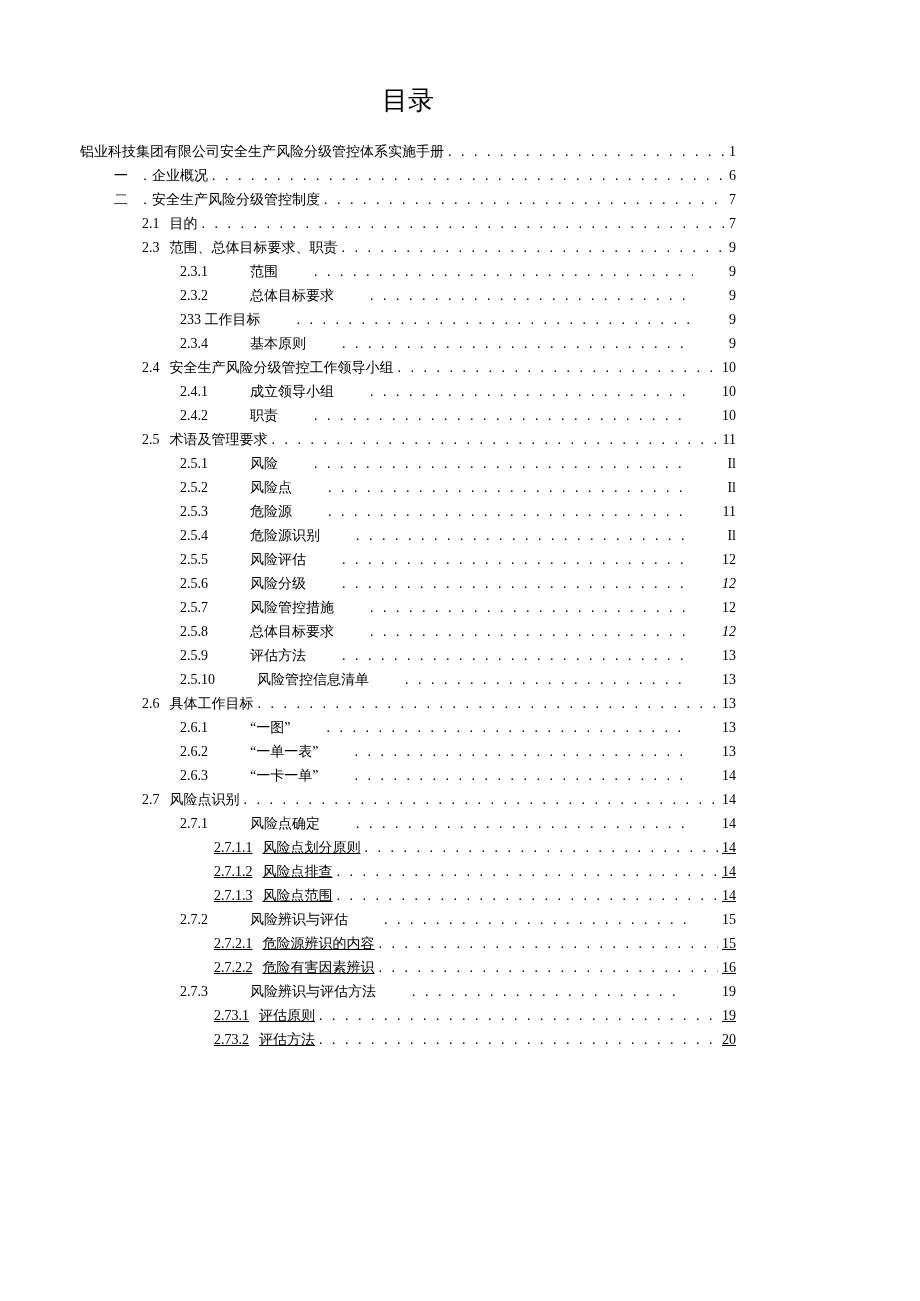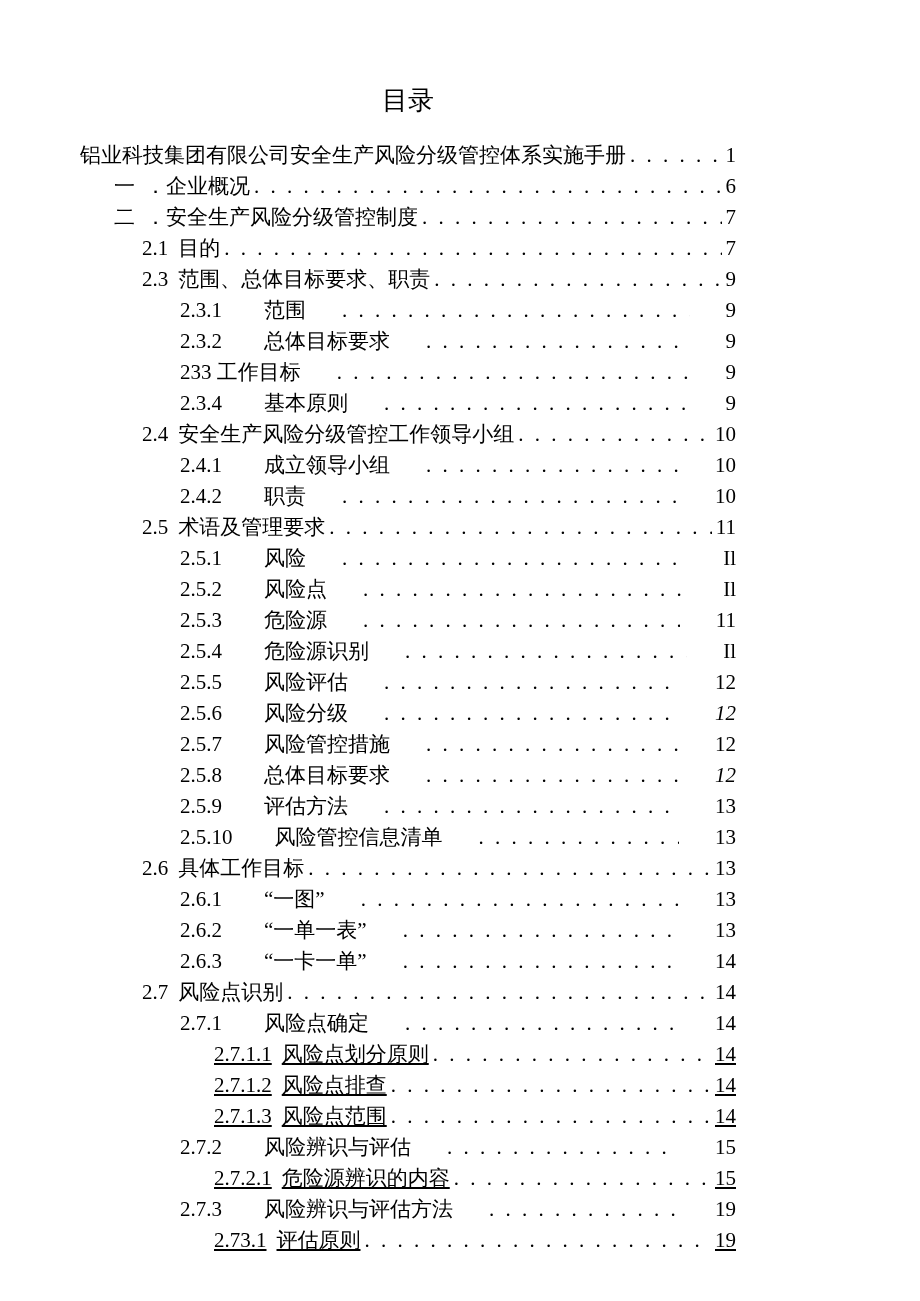--- a/index.html
+++ b/index.html
@@ -19,21 +19,21 @@
   .title {
     text-align: center;
     font-size: 26px;
     font-family: "SimSun", "宋体", serif;
     font-weight: normal;
     margin-bottom: 26px;
   }
   .toc-entry {
     display: flex;
     align-items: baseline;
-    font-size: 21px;
+    font-size: 14px;
     color: #000;
     margin: 0;
     padding: 5px 0;
     white-space: nowrap;
   }
   .toc-num {
     flex: 0 0 auto;
     margin-right: 10px;
   }
   .toc-label {
@@ -263,26 +263,38 @@
         <span class="toc-label">风险辨识与评估</span>
         <span class="toc-leader"></span>
         <span class="toc-page">15</span>
       </div>
       <div class="toc-entry lvl4">
         <span class="toc-num">2.7.2.1</span>
         <span class="toc-label">危险源辨识的内容</span>
         <span class="toc-leader"></span>
         <span class="toc-page">15</span>
       </div>
+      <div class="toc-entry lvl4">
+        <span class="toc-num">2.7.2.2</span>
+        <span class="toc-label">危险有害因素辨识</span>
+        <span class="toc-leader"></span>
+        <span class="toc-page">16</span>
+      </div>
       <div class="toc-entry lvl3">
         <span class="toc-num">2.7.3</span>
         <span class="toc-label">风险辨识与评估方法</span>
         <span class="toc-leader"></span>
         <span class="toc-page">19</span>
       </div>
       <div class="toc-entry lvl4">
         <span class="toc-num">2.73.1</span>
         <span class="toc-label">评估原则</span>
         <span class="toc-leader"></span>
         <span class="toc-page">19</span>
+      </div>
+      <div class="toc-entry lvl4">
+        <span class="toc-num">2.73.2</span>
+        <span class="toc-label">评估方法</span>
+        <span class="toc-leader"></span>
+        <span class="toc-page">20</span>
       </div>
     </div>
 </div>
 
 </body></html>

